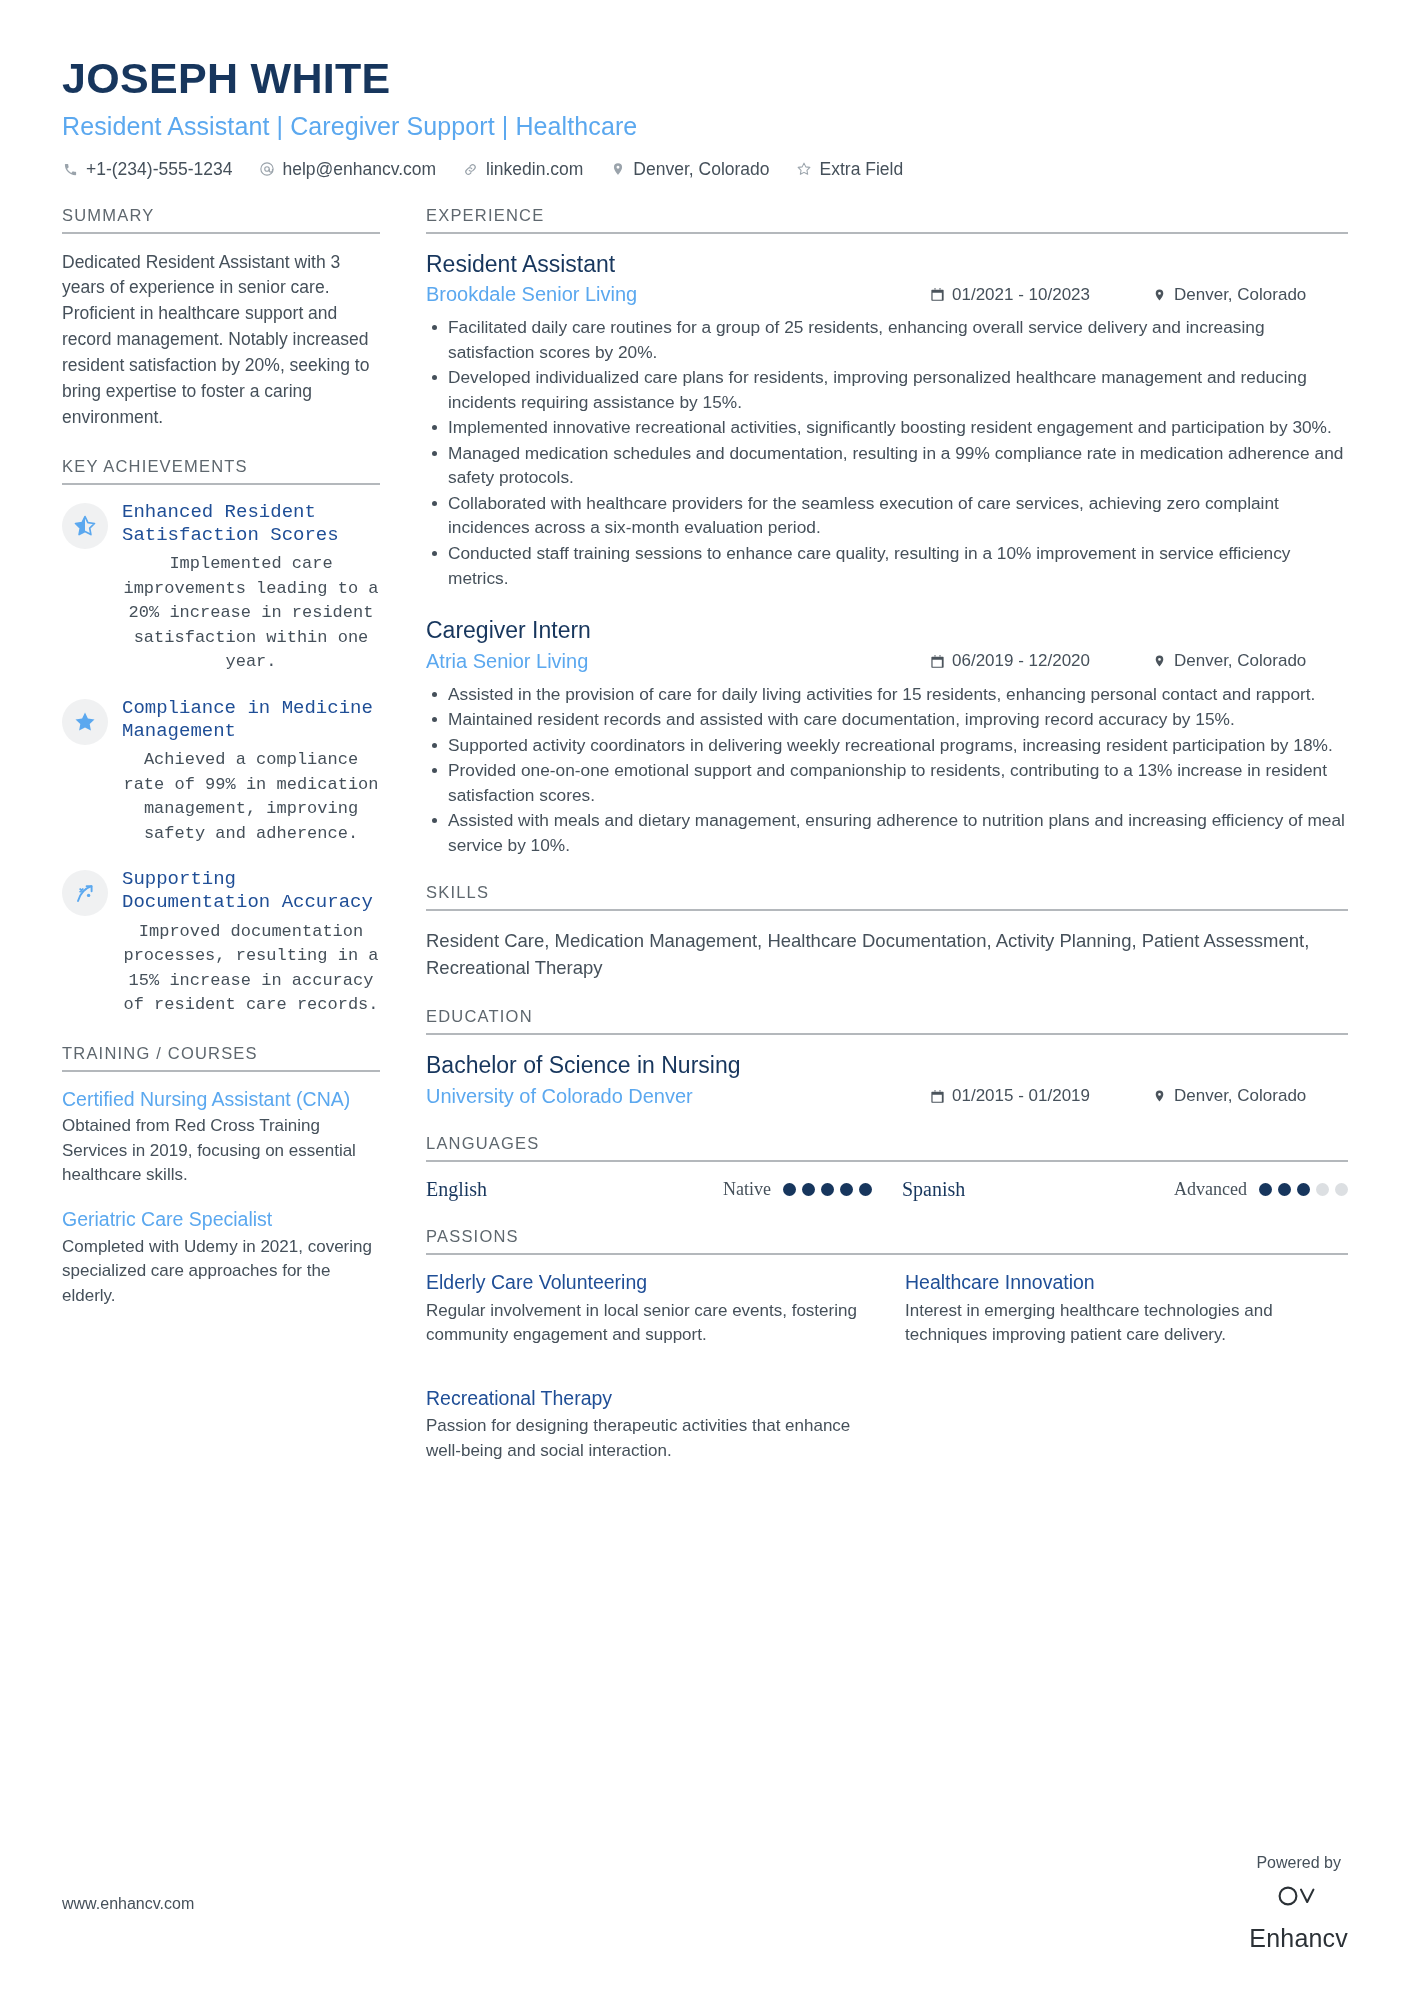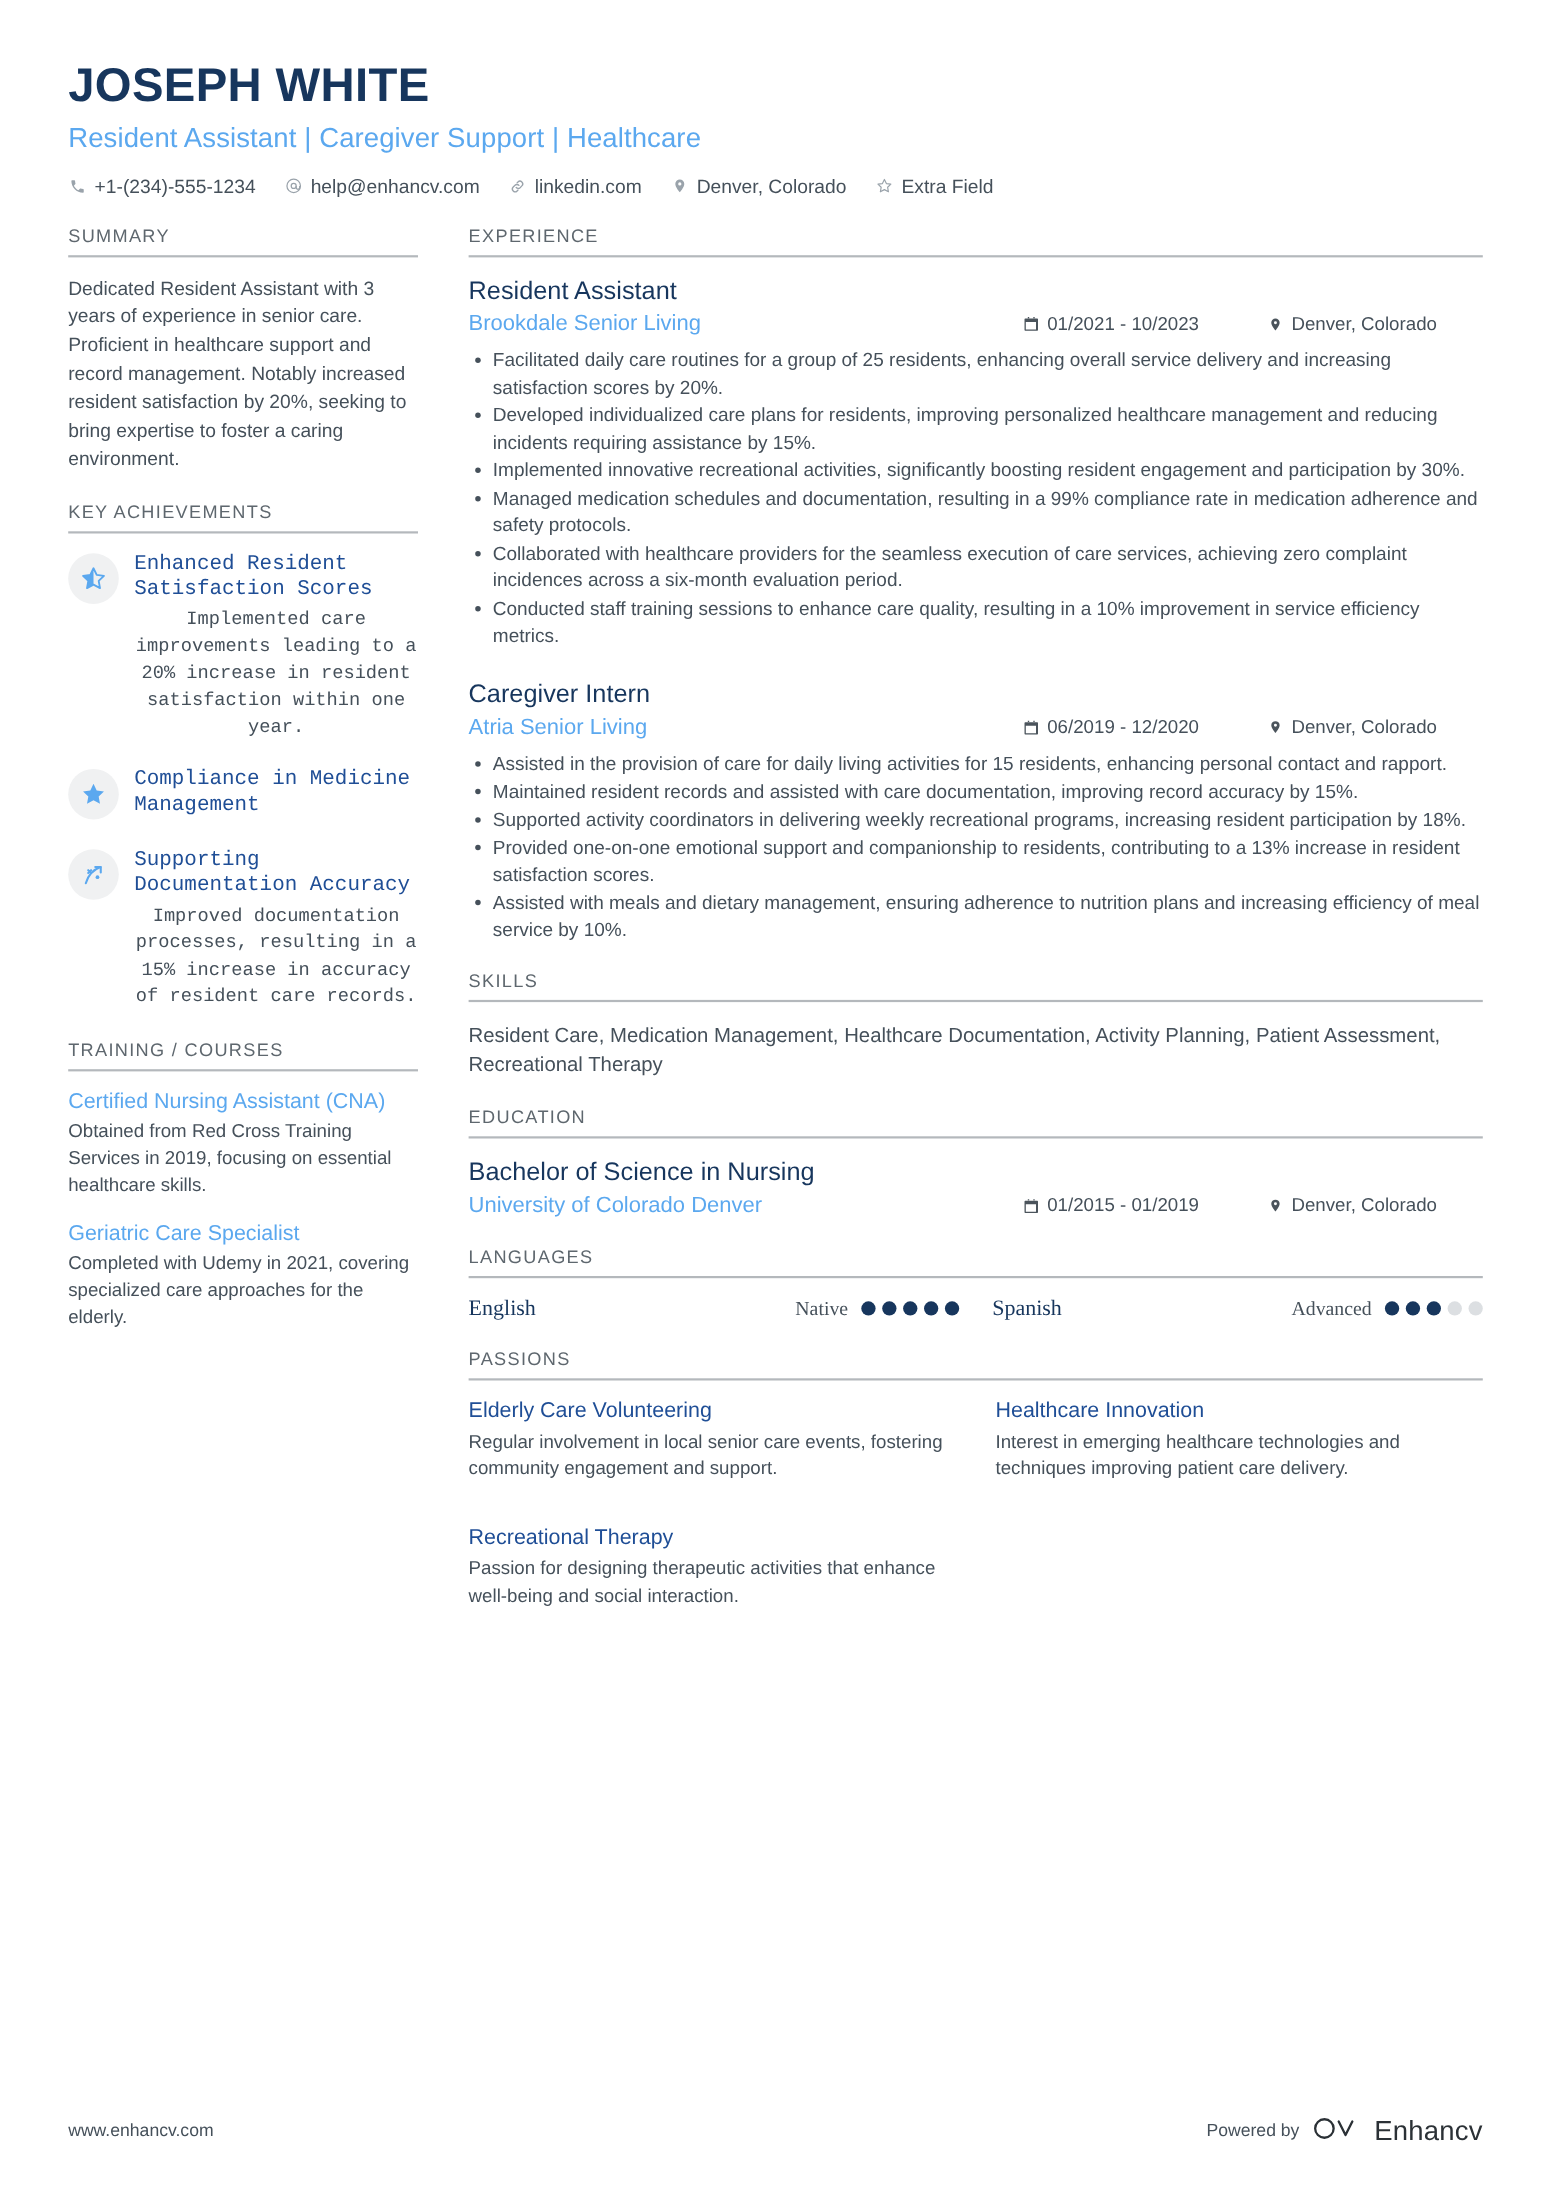--- a/index.html
+++ b/index.html
@@ -284,20 +284,21 @@
     justify-content: space-between;
   }
   .footer-url {
     font-size: 16px;
     color: #45505a;
   }
   .footer-brand {
     display: flex;
     align-items: center;
     gap: 11px;
+    flex-direction: column;
   }
   .powered {
     font-size: 16px;
     color: #45505a;
   }
   .brand-name {
     font-size: 25px;
     color: #2b3136;
     letter-spacing: 0.2px;
   }
@@ -400,20 +401,21 @@
         <div class="ach">
           <div class="ach-badge">
             <span>
               <svg width="24" height="24" viewBox="0 0 24 24" fill="#5ba8ef">
                   <path d="M12 2.6l2.9 6 6.6.9-4.8 4.6 1.2 6.5L12 17.5 6.1 20.6l1.2-6.5L2.5 9.5l6.6-.9z"></path>
                 </svg>
             </span>
           </div>
           <div class="ach-body">
             <div class="ach-title">Compliance in Medicine Management</div>
+            <div class="ach-desc">Achieved a compliance rate of 99% in medication management, improving safety and adherence.</div>
           </div>
         </div>
 
 
         <div class="ach">
           <div class="ach-badge">
             <span>
               <svg width="24" height="24" viewBox="0 0 24 24" fill="none" stroke="#5ba8ef" stroke-width="1.9" stroke-linecap="round" stroke-linejoin="round">
                   <path d="M5 20C7 13 12 7.5 18.4 5.2"></path>
                   <path d="M13.6 5.2h5v5"></path>

